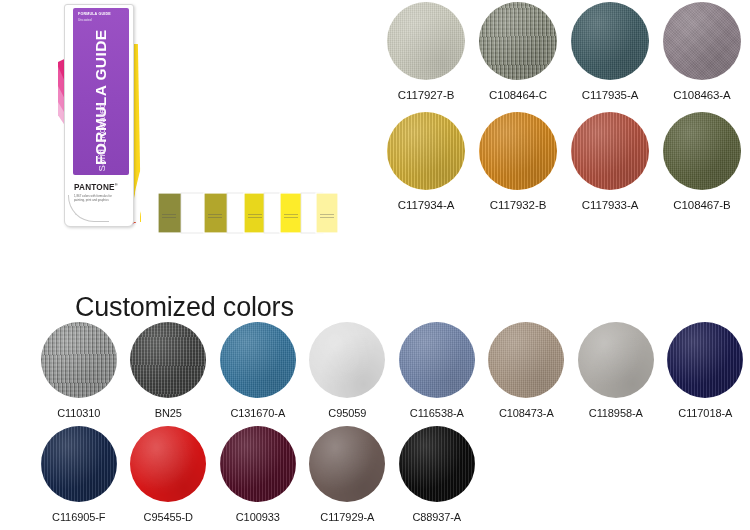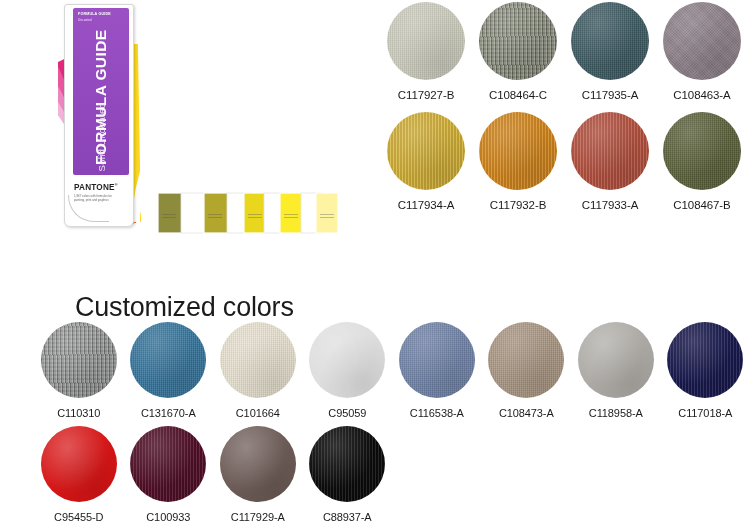--- a/index.html
+++ b/index.html
@@ -653,34 +653,34 @@
 
 <div class="grid" id="grid-bottom">
     <div class="cell">
       <div class="swatch" style="background: rgb(138, 140, 139);">
         <div class="tex tex-melange"></div>
         <div class="sheen"></div>
       </div>
       <div class="swatch-label">C110310</div>
     </div>
     <div class="cell">
+      <div class="swatch" style="background: rgb(76, 77, 76);">
+        <div class="tex tex-heather"></div>
+        <div class="sheen"></div>
+      </div>
+      <div class="swatch-label">BN25</div>
+    </div>
+    <div class="cell">
       <div class="swatch" style="background: rgb(51, 115, 155);">
         <div class="tex tex-weave"></div>
         <div class="sheen"></div>
       </div>
       <div class="swatch-label">C131670-A</div>
     </div>
     <div class="cell">
-      <div class="swatch" style="background: rgb(230, 224, 207);">
-        <div class="tex tex-weave"></div>
-        <div class="sheen"></div>
-      </div>
-      <div class="swatch-label">C101664</div>
-    </div>
-    <div class="cell">
       <div class="swatch" style="background: rgb(222, 222, 222);">
         <div class="tex tex-smooth"></div>
         <div class="sheen"></div>
       </div>
       <div class="swatch-label">C95059</div>
     </div>
     <div class="cell">
       <div class="swatch" style="background: rgb(111, 130, 168);">
         <div class="tex tex-weave"></div>
         <div class="sheen"></div>
@@ -702,20 +702,27 @@
       <div class="swatch-label">C118958-A</div>
     </div>
     <div class="cell">
       <div class="swatch" style="background: rgb(27, 27, 82);">
         <div class="tex tex-rib"></div>
         <div class="sheen"></div>
       </div>
       <div class="swatch-label">C117018-A</div>
     </div>
     <div class="cell">
+      <div class="swatch" style="background: rgb(23, 41, 77);">
+        <div class="tex tex-rib"></div>
+        <div class="sheen"></div>
+      </div>
+      <div class="swatch-label">C116905-F</div>
+    </div>
+    <div class="cell">
       <div class="swatch" style="background: rgb(214, 21, 22);">
         <div class="tex tex-smooth"></div>
         <div class="sheen"></div>
       </div>
       <div class="swatch-label">C95455-D</div>
     </div>
     <div class="cell">
       <div class="swatch" style="background: rgb(85, 17, 42);">
         <div class="tex tex-rib"></div>
         <div class="sheen"></div>

